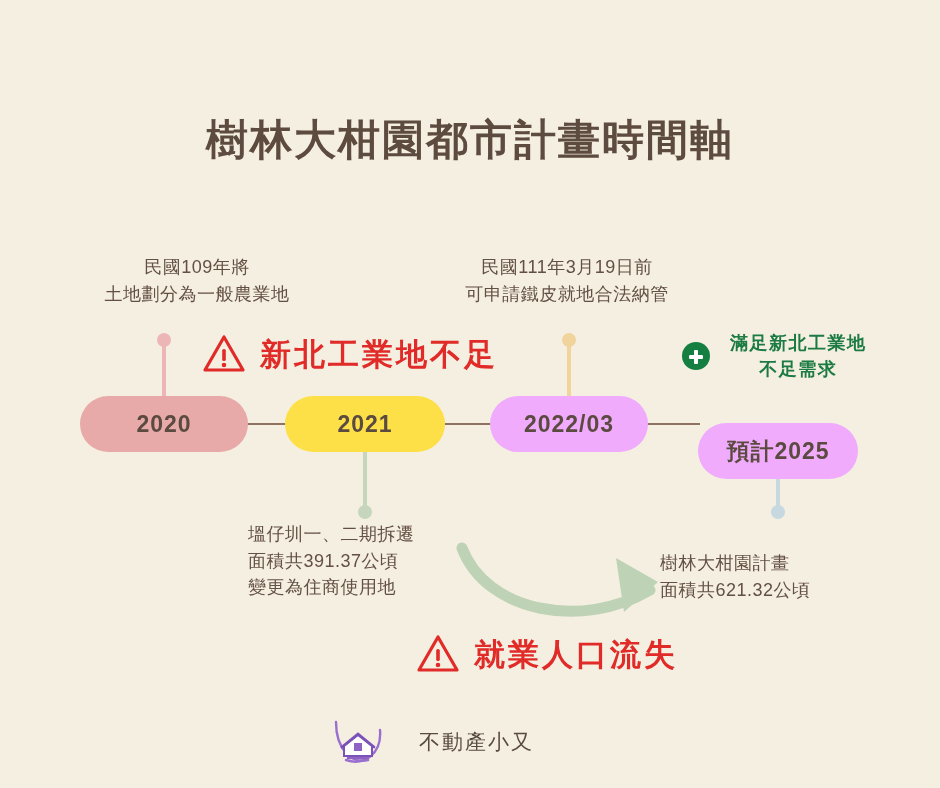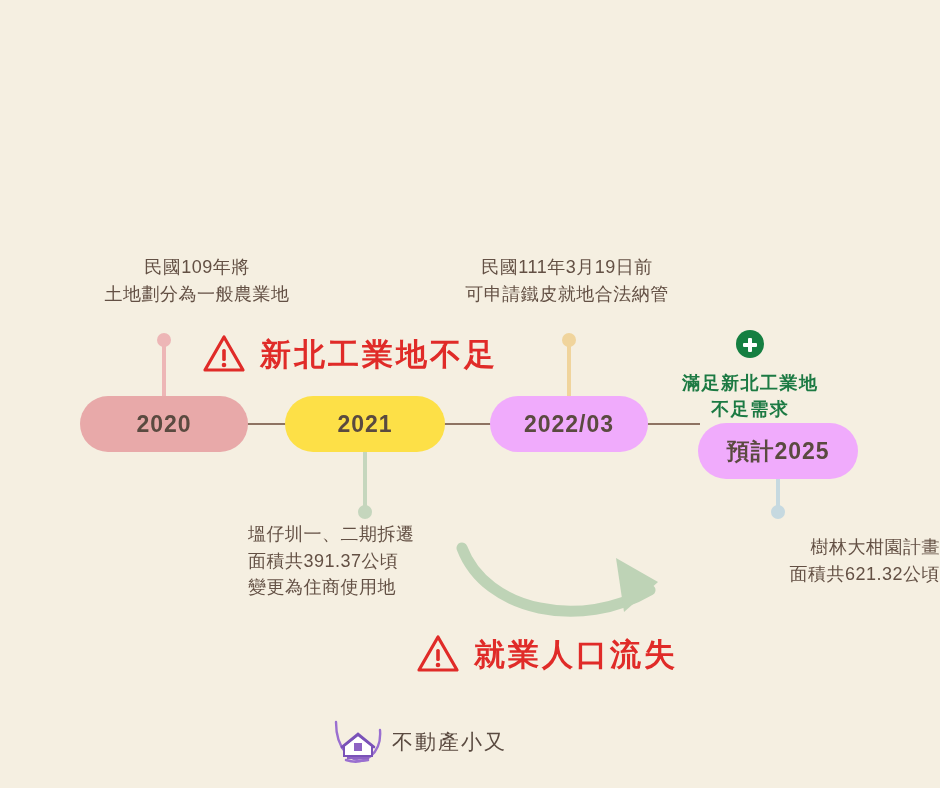--- a/index.html
+++ b/index.html
@@ -93,21 +93,21 @@
     position: absolute;
     font-size: 18px;
     line-height: 1.48;
     color: #635044;
     letter-spacing: 0.5px;
     white-space: nowrap;
   }
   .note-2020 { left: 52px;  top: 254px; width: 290px; text-align: center; }
   .note-2022 { left: 432px; top: 254px; width: 270px; text-align: center; }
   .note-2021 { left: 248px; top: 515px; width: 250px; text-align: left; margin-top: 6px; }
-  .note-2025 { left: 660px; top: 534px; width: 280px; text-align: right; }
+  .note-2025 { left: 660px; top: 550px; width: 280px; text-align: left; }
 
   
   .callout-red {
     position: absolute;
     display: flex;
     align-items: flex-start;
     gap: 14px;
     color: #E02B28;
     font-family: "DejaVu Sans", sans-serif;
     font-size: 31px;
@@ -116,28 +116,27 @@
     white-space: nowrap;
   }
   .callout-red-1 { left: 202px; top: 334px; }
   .callout-red-2 { left: 416px; top: 634px; }
 
   
   .callout-green {
     position: absolute;
     display: flex;
     align-items: center;
-    gap: 12px;
+    gap: 20px;
     color: #1C7A43;
     font-family: "DejaVu Sans", sans-serif;
     font-size: 18px;
     font-weight: bold;
     letter-spacing: 1.5px;
     white-space: nowrap;
-    flex-direction: column;
   }
   .callout-green-1 { left: 682px; top: 330px; }
   .callout-green-1 .g-lines { line-height: 1.45; text-align: center; }
 
   .plus-circle {
     flex: 0 0 auto;
     width: 28px;
     height: 28px;
     border-radius: 50%;
     background: #157F41;
@@ -166,34 +165,35 @@
   
   .warn-tri { flex: 0 0 auto; }
 
   
   .brand {
     position: absolute;
     left: 330px;
     top: 716px;
     display: flex;
     align-items: center;
-    gap: 6px;
+    gap: 33px;
   }
   .brand-label {
     font-size: 21px;
     color: #5A4A40;
     letter-spacing: 2px;
     white-space: nowrap;
   }
 </style>
 </head>
 <body>
 
 <div id="canvas">
 
+  <div class="page-title">樹林大柑園都市計畫時間軸</div>
 
   <div class="baseline" style="left:246px; width:41px;"></div>
   <div class="baseline" style="left:443px; width:49px;"></div>
   <div class="baseline" style="left:646px; width:54px;"></div>
 
   <div class="note note-2020">
     <div>民國109年將</div>
     <div>土地劃分為一般農業地</div>
   </div>
   <div class="stem up stem-2020">

